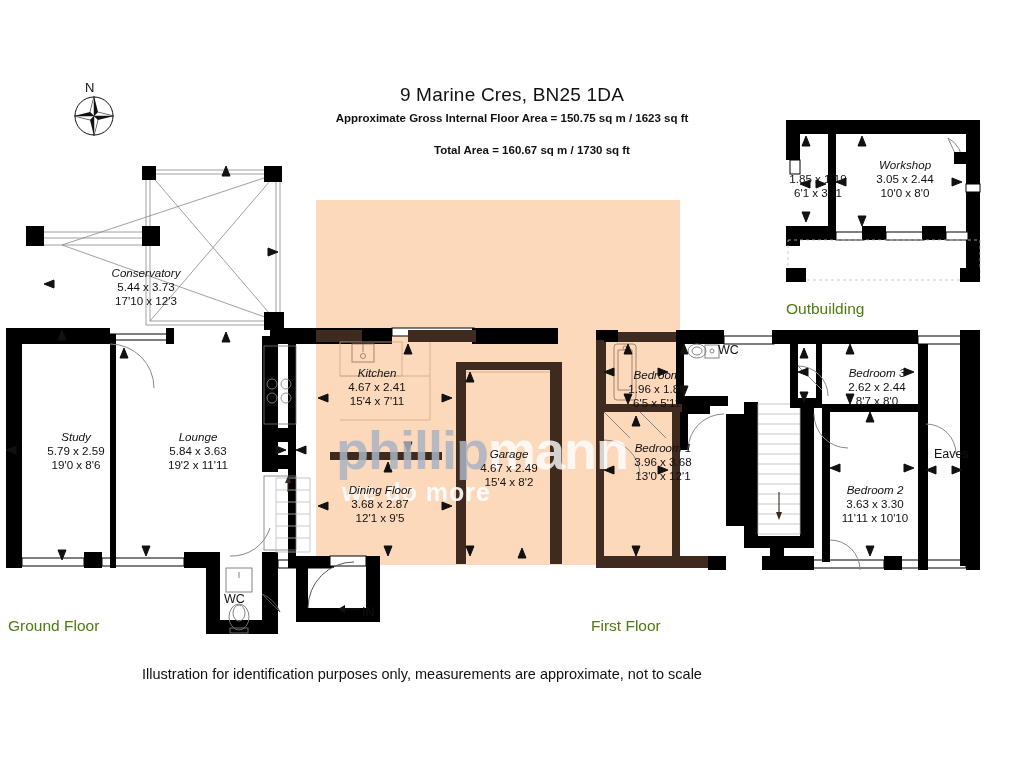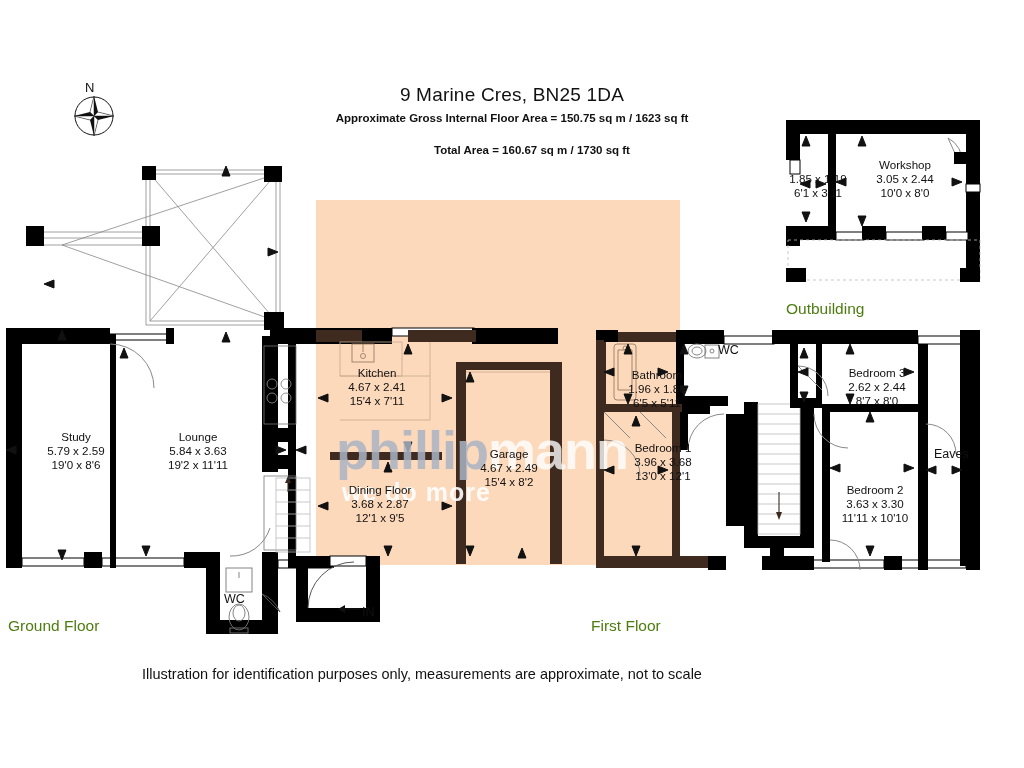--- a/index.html
+++ b/index.html
@@ -29,21 +29,21 @@
   #ff-label{left:591px;top:617px;}
   #ob-label{left:786px;top:300px;}
 
   #footer{
     position:absolute;left:0;top:666px;width:844px;text-align:center;
     font-size:14.5px;color:#111;
   }
 
   
   .room{position:absolute;text-align:center;font-size:11.6px;color:#111;line-height:14.2px;white-space:nowrap;}
-  .room .nm{display:block;}
+  .room .nm{display:block;font-style:italic;}
   .room .d1{display:block;}
   .room .d2{display:block;}
   .tag{position:absolute;font-size:12.5px;color:#111;white-space:nowrap;}
 
   
   #wm{
     position:absolute;left:336px;top:424px;width:360px;height:92px;
     pointer-events:none;
   }
   #wm .big{
@@ -427,20 +427,25 @@
     </g>
   </svg>
 
   <div id="wm">
     <div class="big">
       <span>phillip</span><span class="lt">mann</span>
     </div>
     <div class="small">we do more</div>
   </div>
 
+  <div class="room" style="left:66px;top:266px;width:160px;">
+    <span class="nm">Conservatory</span>
+    <span class="d1">5.44 x 3.73</span>
+    <span class="d2">17'10 x 12'3</span>
+  </div>
 
   <div class="room" style="left:18px;top:430px;width:116px;">
     <span class="nm">Study</span>
     <span class="d1">5.79 x 2.59</span>
     <span class="d2">19'0 x 8'6</span>
   </div>
 
   <div class="room" style="left:140px;top:430px;width:116px;">
     <span class="nm">Lounge</span>
     <span class="d1">5.84 x 3.63</span>
@@ -459,21 +464,21 @@
     <span class="d2">12'1 x 9'5</span>
   </div>
 
   <div class="room" style="left:455px;top:447px;width:108px;">
     <span class="nm">Garage</span>
     <span class="d1">4.67 x 2.49</span>
     <span class="d2">15'4 x 8'2</span>
   </div>
 
   <div class="room" style="left:612px;top:368px;width:90px;">
-    <span class="nm">Bathroom</span>
+    <span class="nm">Bedroom</span>
     <span class="d1">1.96 x 1.80</span>
     <span class="d2">6'5 x 5'11</span>
   </div>
 
   <div class="room" style="left:613px;top:441px;width:100px;">
     <span class="nm">Bedroom 1</span>
     <span class="d1">3.96 x 3.68</span>
     <span class="d2">13'0 x 12'1</span>
   </div>
 

